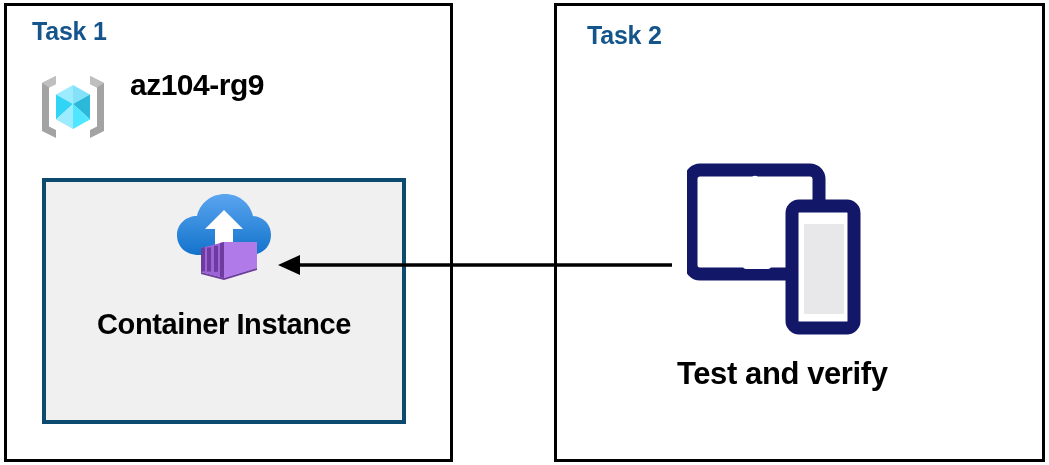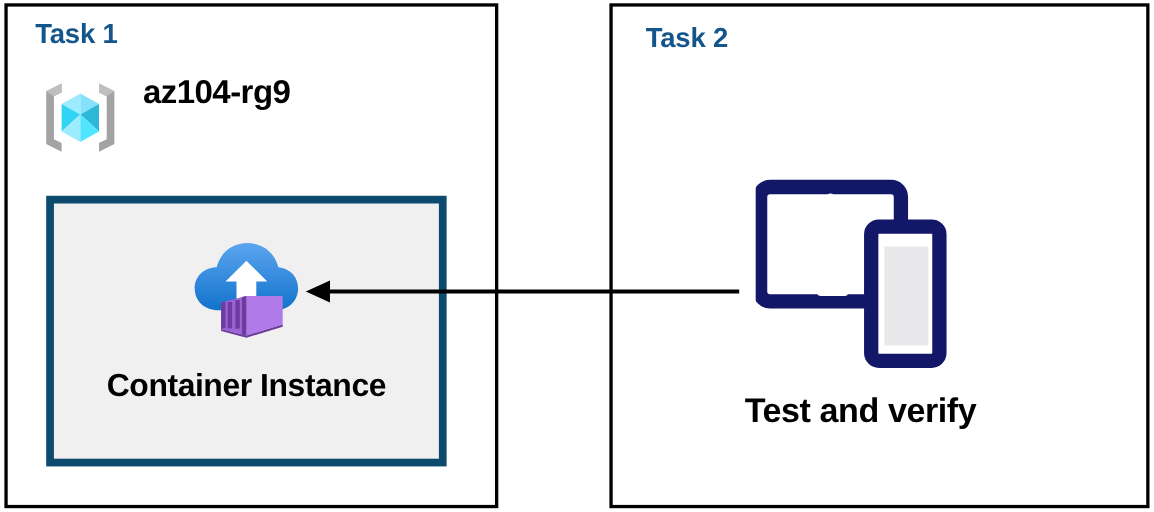--- a/index.html
+++ b/index.html
@@ -70,27 +70,27 @@
   }
 
   
   #resource-box {
     position: absolute;
     left: 35px;
     top: 172px;
     width: 364px;
     height: 246px;
     background: #f0f0f0;
-    border: 7px solid #0c4a6e;
+    border: 4px solid #0c4a6e;
     box-sizing: border-box;
     display: flex;
     flex-direction: column;
     align-items: center;
     justify-content: flex-start;
-    padding-top: 32px;
+    padding-top: 8px;
   }
   #aci-icon { width: 98px; height: 92px; display: block; }
   #aci-label {
     margin-top: 26px;
     font-size: 29px;
     font-weight: bold;
     color: #000000;
     letter-spacing: -0.4px;
     white-space: nowrap;
   }

